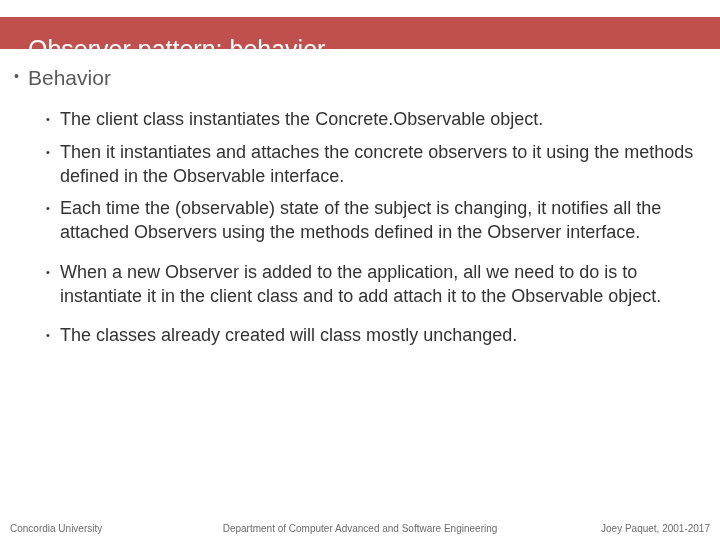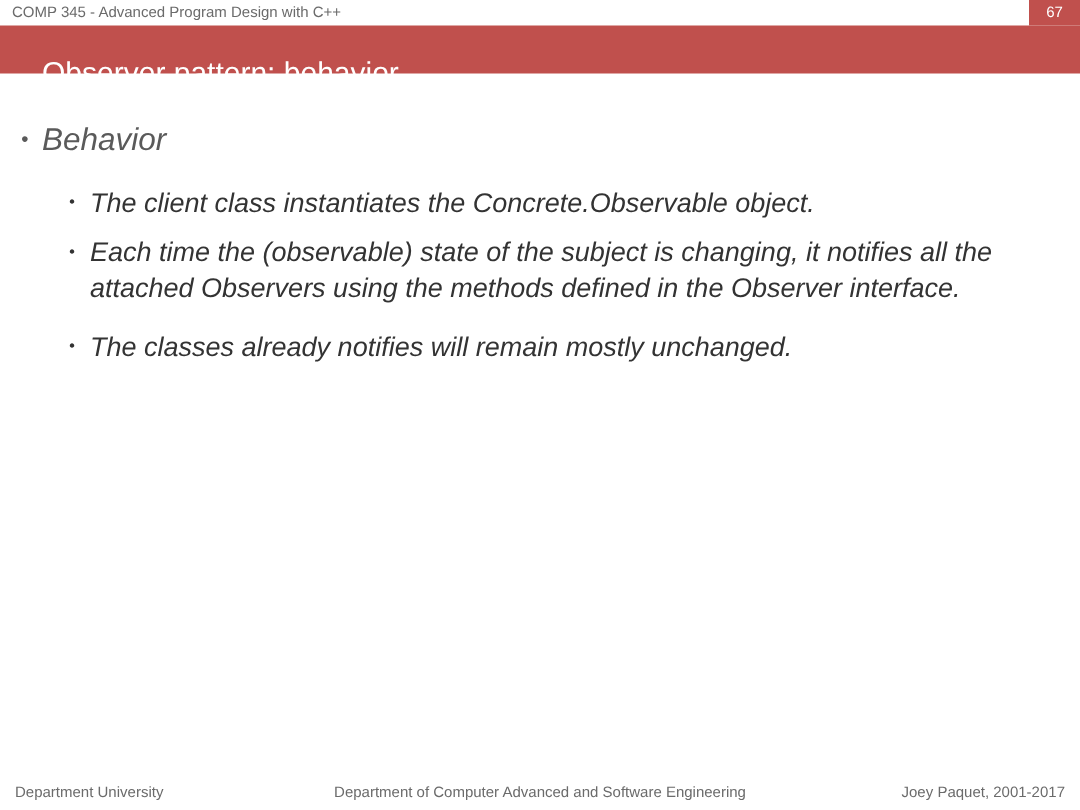--- a/index.html
+++ b/index.html
@@ -2,53 +2,51 @@
 <html><head>
 <meta charset="utf-8">
 <style>
   * { margin: 0; padding: 0; box-sizing: border-box; }
   html, body { width: 720px; height: 540px; font-family: "Segoe UI", "Helvetica Neue", Arial, sans-serif; background: #fff; color: #333; }
   .slide { position: relative; width: 720px; height: 540px; background: #fff; }
   .topbar { position: absolute; top: 0; left: 0; width: 100%; height: 17px; display: flex; align-items: center; justify-content: space-between; padding: 0 8px; }
   .course { font-size: 10px; color: #6b6b6b; }
   .pagenum { font-size: 10px; color: #fff; background: #c0504d; width: 34px; height: 17px; display: flex; align-items: center; justify-content: center; position: absolute; top: 0; right: 0; }
   .titlebar { position: absolute; top: 17px; left: 0; width: 100%; height: 32px; background: #c0504d; display: flex; align-items: center; padding-left: 28px; }
-  .titlebar span { color: #fff; font-size: 20px; font-weight: 300; margin-top: 32px; }
-  .content { position: absolute; top: 76px; left: 18px; right: 18px; font-style: italic; }
+  .titlebar span { color: #fff; font-size: 25px; font-weight: 300; margin-top: 32px; }
+  .content { position: absolute; top: 60px; left: 18px; right: 18px; }
   .h1 { font-size: 21px; color: #5a5a5a; margin: 6px 0 18px 0; padding-left: 10px; position: relative; }
   .h1::before { content: "•"; position: absolute; left: -4px; top: 2px; font-size: 14px; color: #5a5a5a; }
   .bullets { padding-left: 30px; }
   .bullet { font-size: 18px; color: #333; line-height: 1.32; margin-bottom: 9px; padding-left: 12px; position: relative; }
   .bullet::before { content: "•"; position: absolute; left: -2px; top: 4px; font-size: 11px; color: #333; }
   .gap { margin-top: 16px; }
   .footer { position: absolute; bottom: 6px; left: 0; width: 100%; display: flex; justify-content: space-between; padding: 0 10px; font-size: 10px; color: #6b6b6b; }
   .footer .center { position: absolute; left: 50%; transform: translateX(-50%); }
 </style>
 </head>
 <body>
 
 <div class="slide">
 
-  <div class="topbar">
-    <span class="course">COMP 345 - Advanced Program Design with C++</span>
-    <span class="pagenum">67</span>
-  </div>
 
   <div class="titlebar">
     <span>Observer pattern: behavior</span>
   </div>
 
   <div class="content">
     <div class="h1">Behavior</div>
     <div class="bullets">
       <div class="bullet">The client class instantiates the Concrete.Observable object.</div>
+      <div class="bullet">Then it instantiates and attaches the concrete observers to it using the methods defined in the Observable interface.</div>
       <div class="bullet">Each time the (observable) state of the subject is changing, it notifies all the attached Observers using the methods defined in the Observer interface.</div>
-      <div class="bullet gap">The classes already notifies will remain mostly unchanged.</div>
+      <div class="bullet gap">When a new Observer is added to the application, all we need to do is to instantiate it in the client class and to add attach it to the Observable object.</div>
+      <div class="bullet gap">The classes already created will class mostly unchanged.</div>
     </div>
   </div>
 
   <div class="footer">
-    <span>Department University</span>
+    <span>Concordia University</span>
     <span class="center">Department of Computer Advanced and Software Engineering</span>
     <span>Joey Paquet, 2001-2017</span>
   </div>
 
 </div>
 
 </body></html>

